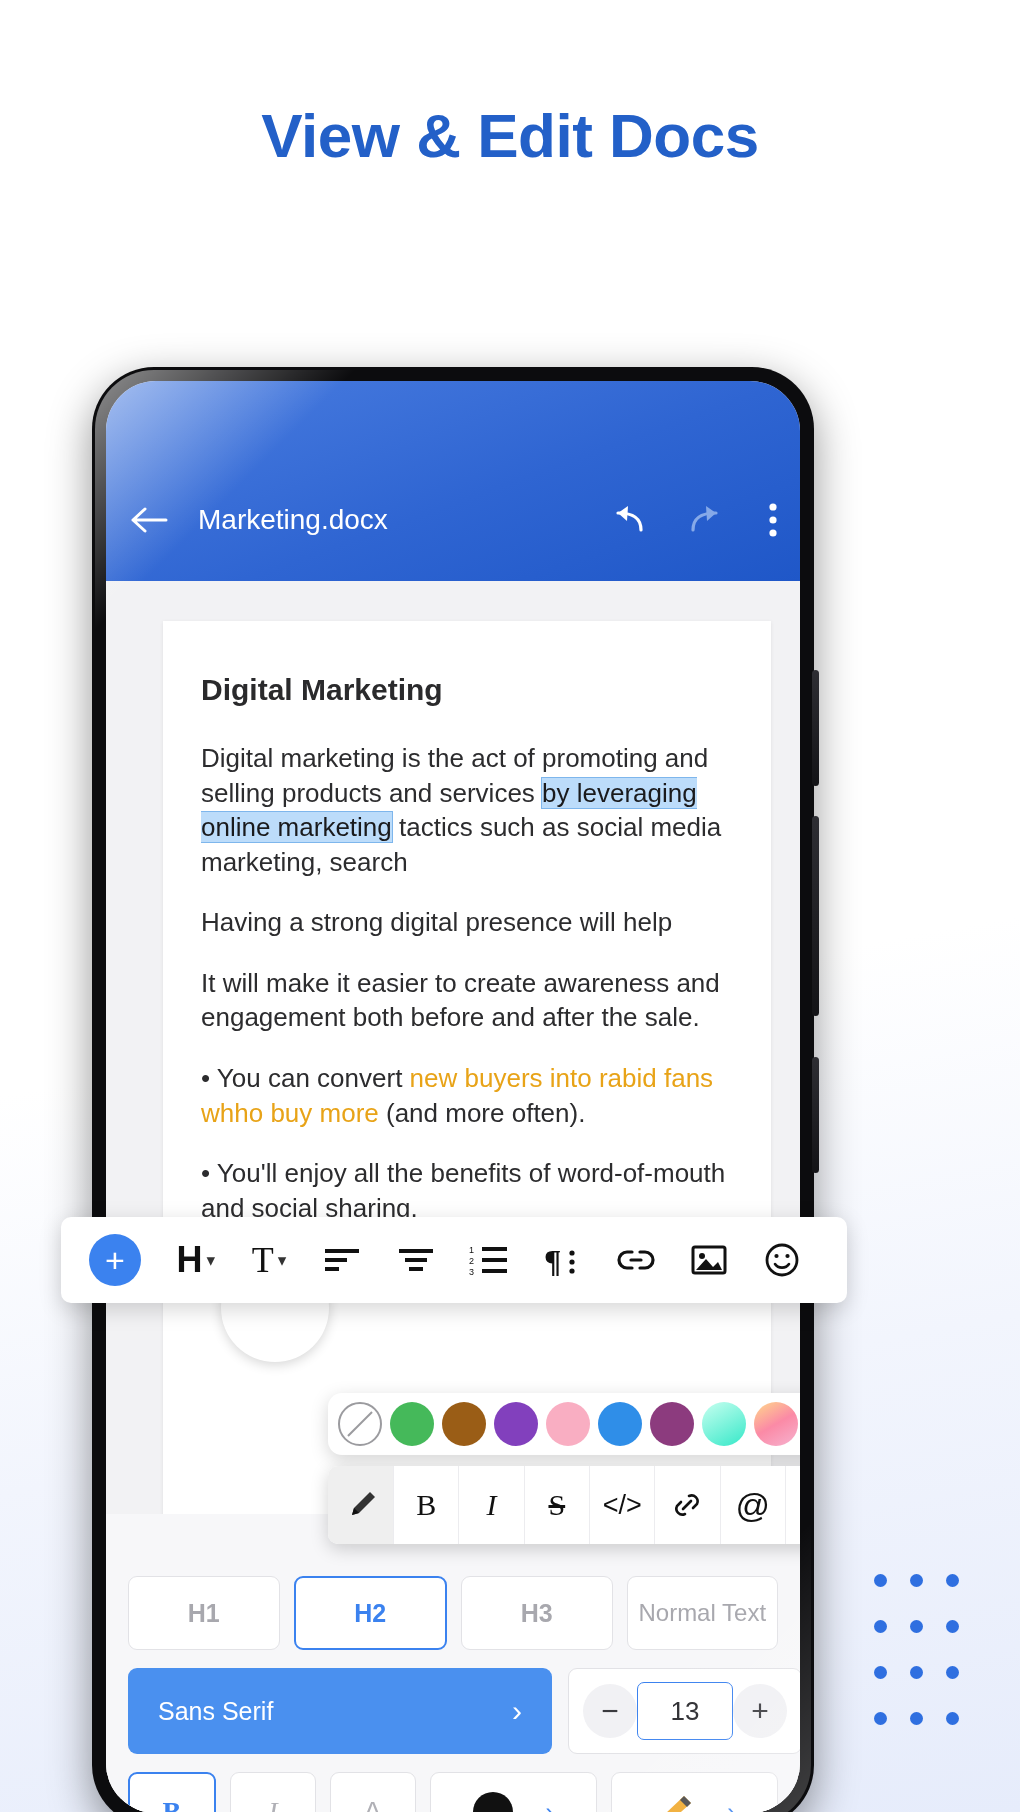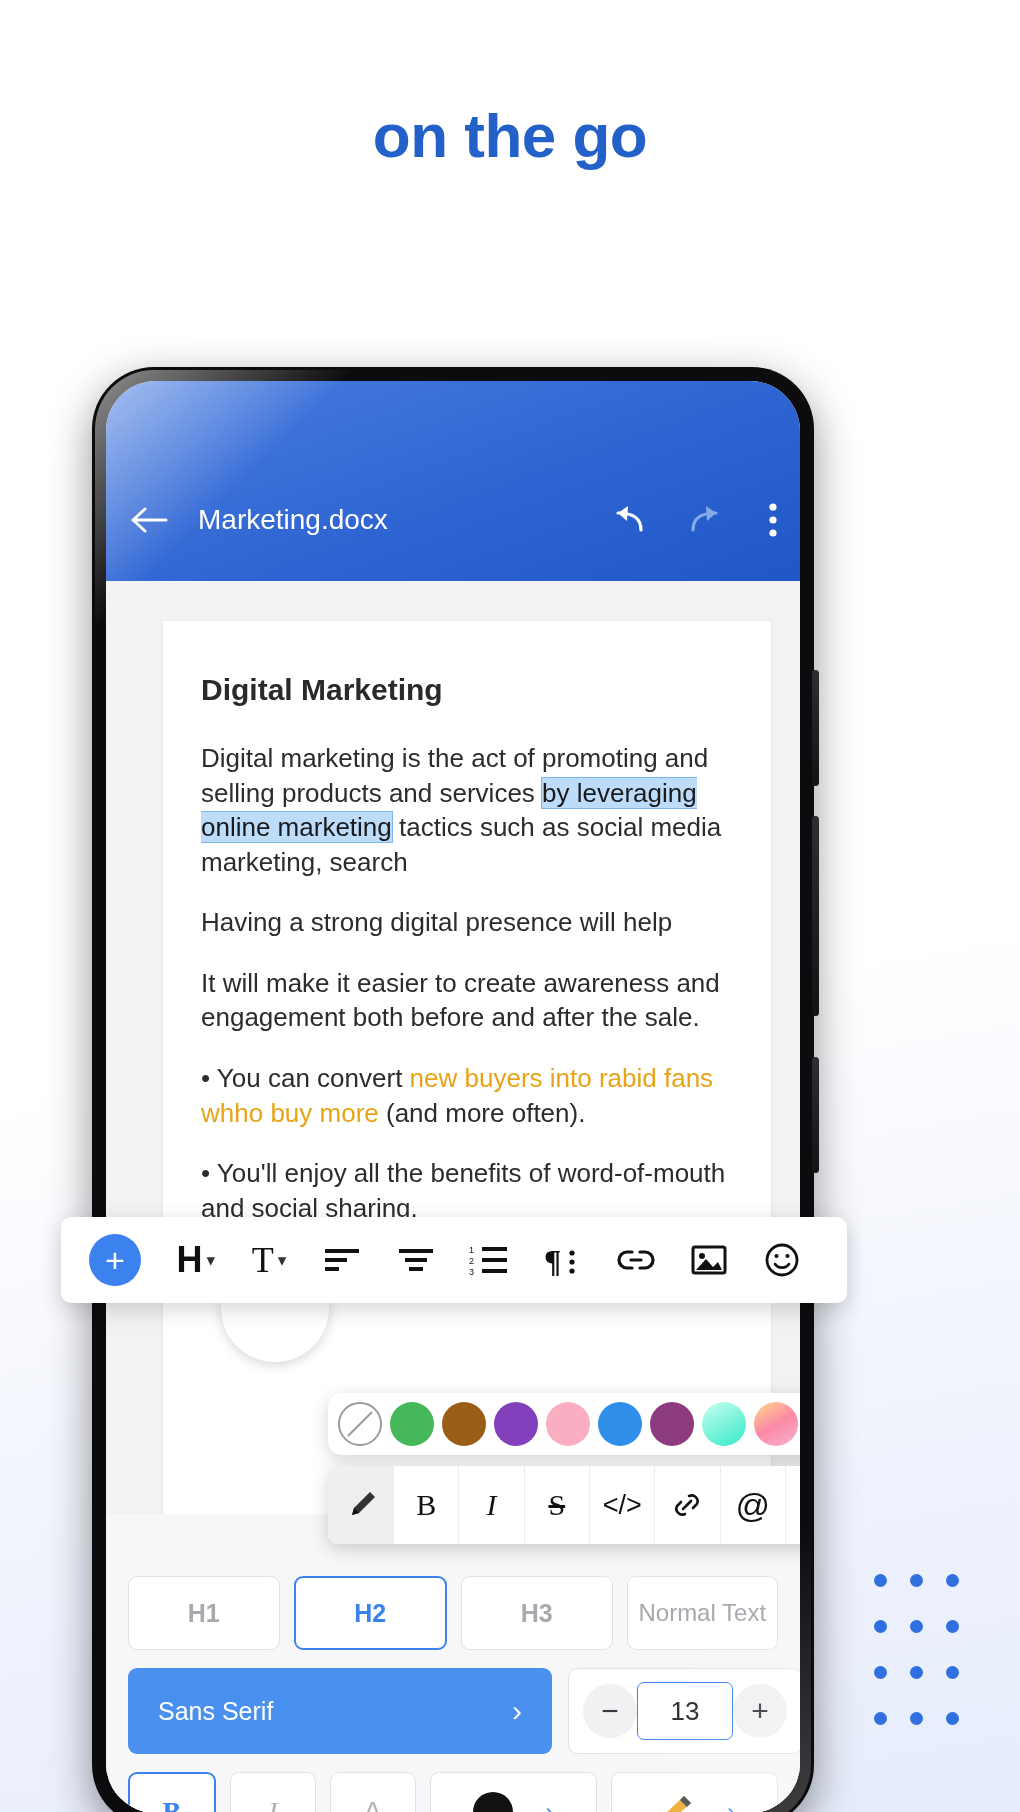--- a/index.html
+++ b/index.html
@@ -274,21 +274,21 @@
     grid-template-columns: repeat(3, 36px);
     grid-auto-rows: 46px;
     z-index: 2;
   }
   .dots i { width: 13px; height: 13px; border-radius: 50%; background: #2f6fe0; display: block; }
 </style>
 </head>
 <body>
 
 <div class="headline">
-  <span class="l2">on the go</span>
+  <span class="l1">View &amp; Edit Docs</span>
 </div>
 
 <div class="dots">
   <i></i>
     <i></i>
     <i></i>
     <i></i>
     <i></i>
     <i></i>
     <i></i>

